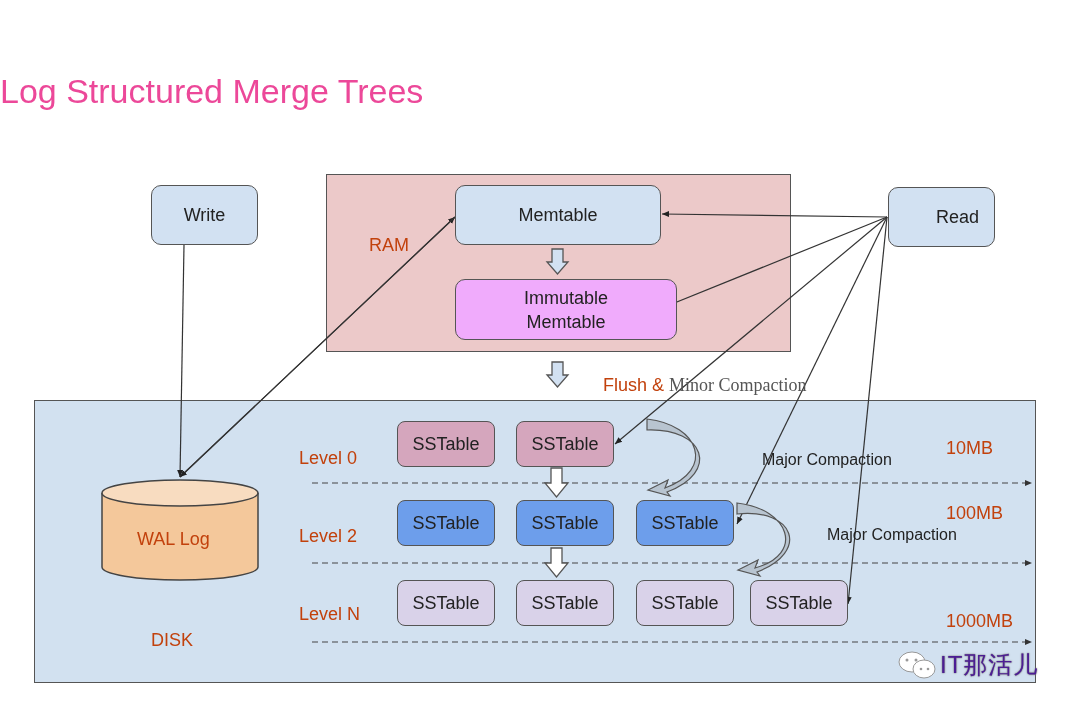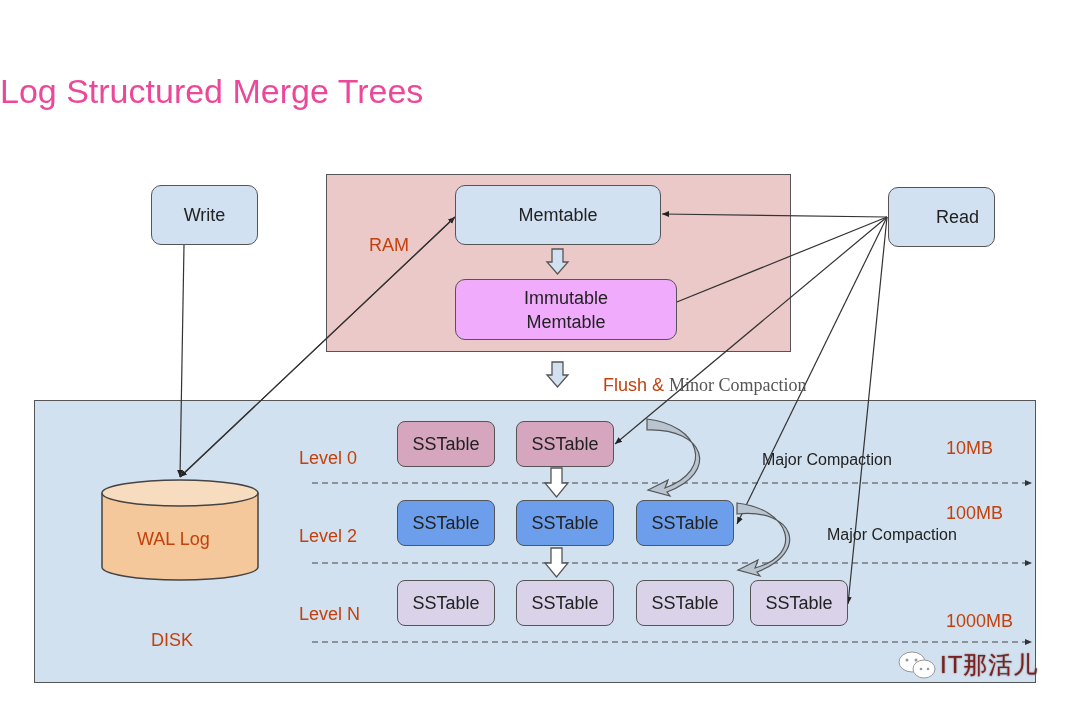--- a/index.html
+++ b/index.html
@@ -17,21 +17,21 @@
   .read { left: 888px; top: 187px; width: 107px; height: 60px; padding-left: 32px; }
   .memtable { left: 455px; top: 185px; width: 206px; height: 60px; }
   .immutable { left: 455px; top: 279px; width: 222px; height: 61px; background: #f0abfc; line-height: 24px; }
   .ss { border-radius: 8px; width: 98px; height: 46px; font-size: 18px; }
   .ss-l0 { background: #d5a6bd; }
   .ss-l1 { background: #6d9eeb; }
   .ss-ln { background: #d9d2e9; }
   .lbl { font-size: 18px; color: #c2410c; white-space: nowrap; }
   .lbl-sm { font-size: 16px; color: #222; white-space: nowrap; margin-left: 32px; }
   .serif { font-family: "Liberation Serif", serif; color: #555; font-size: 18px; }
-  .wm { font-size: 24px; color: #7f1d1d; text-shadow: 0 0 2px #888, 0 0 1px #666; letter-spacing: 1px; }
+  .wm { font-size: 24px; color: #4c1d95; text-shadow: 0 0 2px #888, 0 0 1px #666; letter-spacing: 1px; }
   svg.overlay { position: absolute; left: 0; top: 0; }
 </style>
 </head>
 <body>
 
 <div class="abs title">Log Structured Merge Trees</div>
 
 <div class="abs region ram"></div>
 <div class="abs region disk"></div>
 

